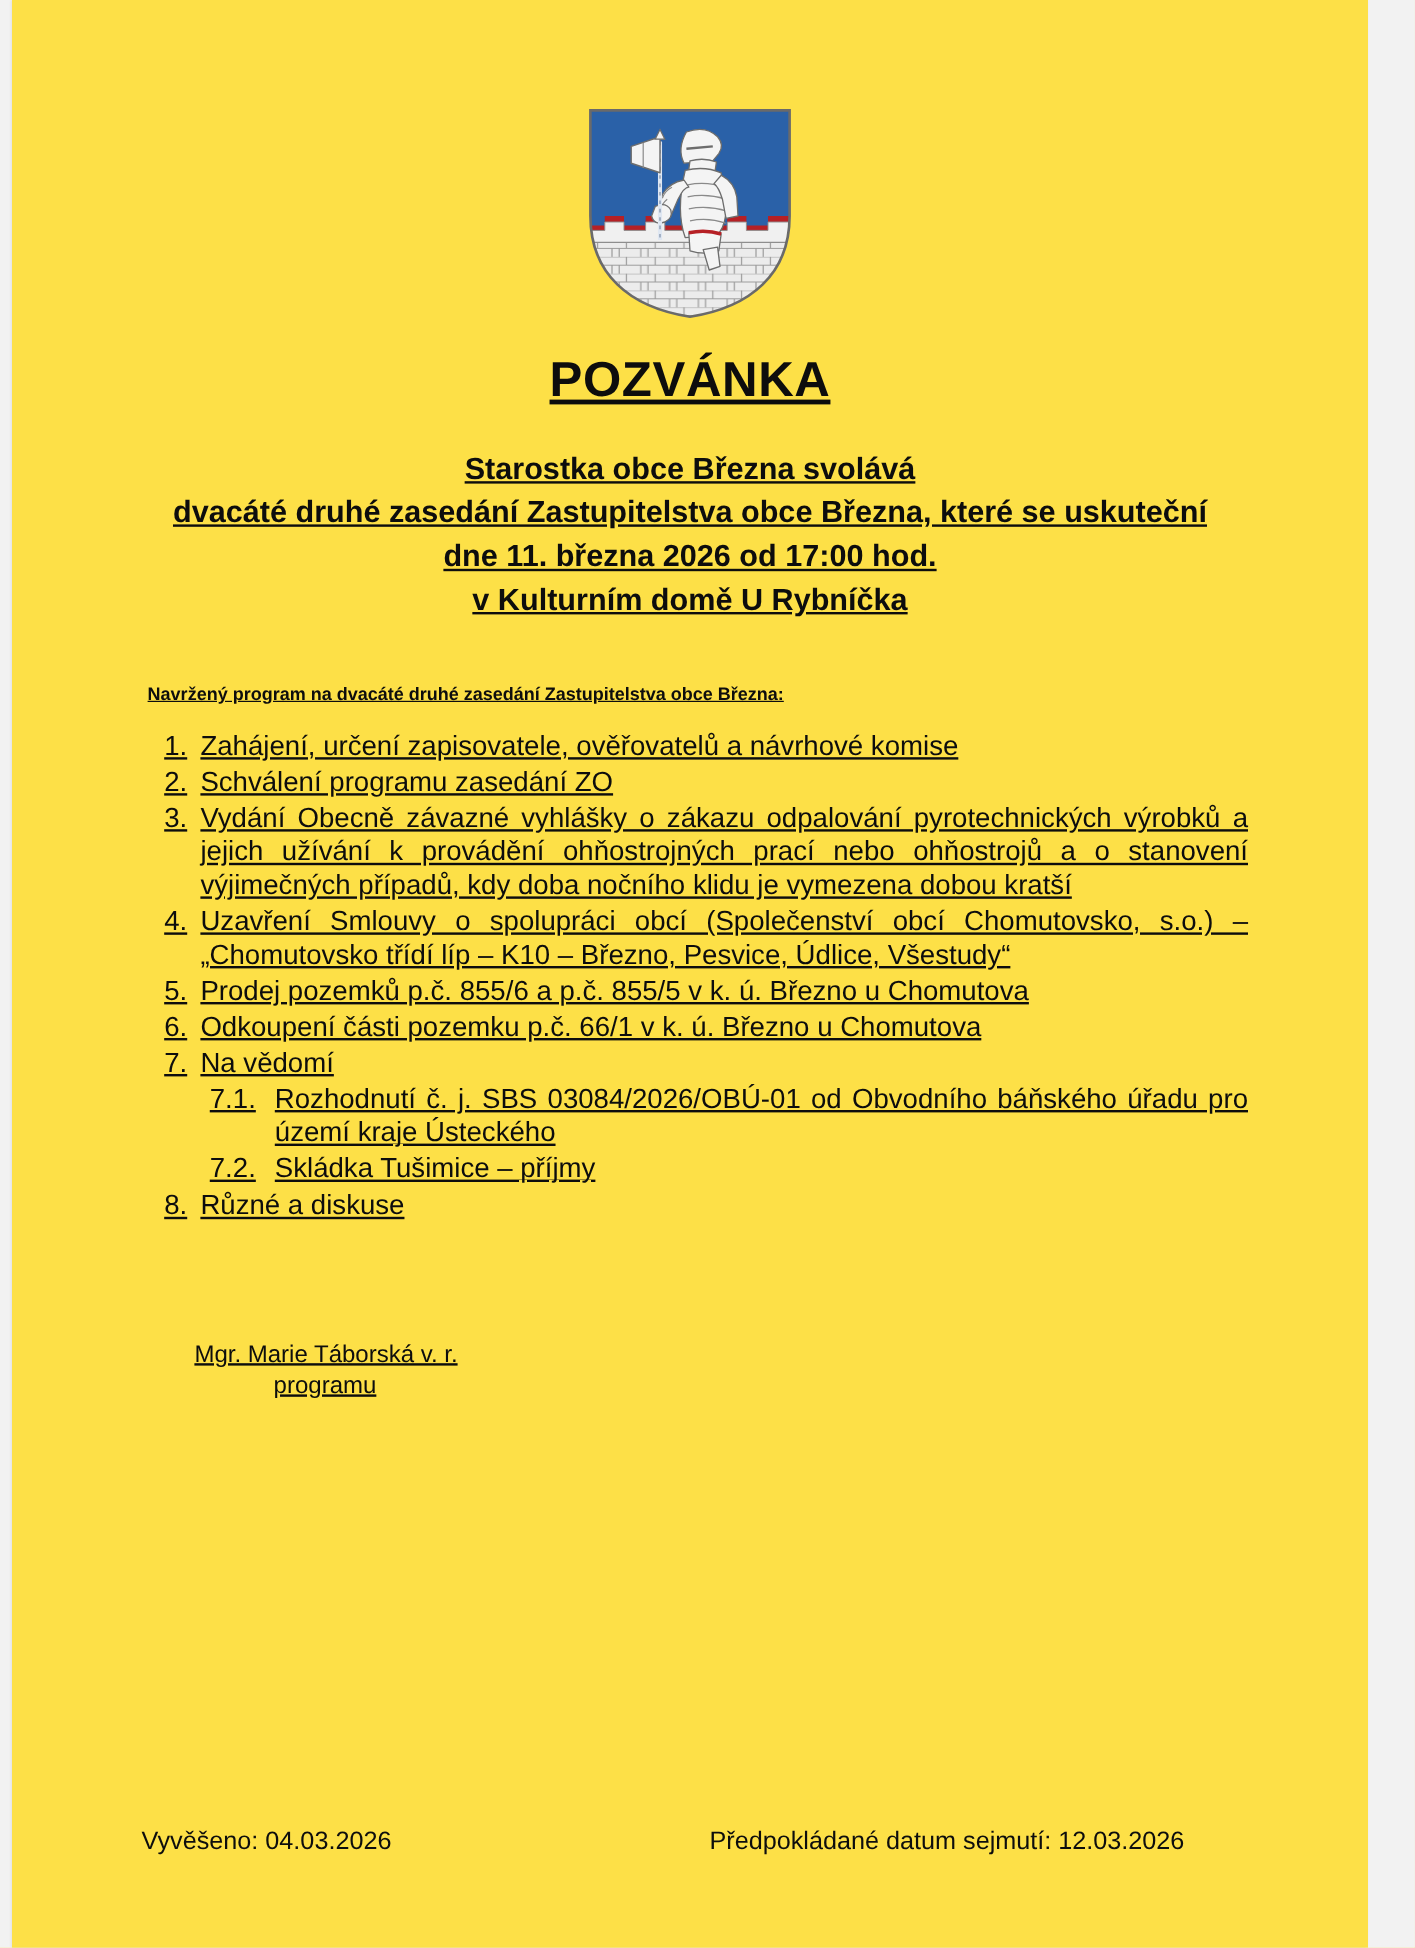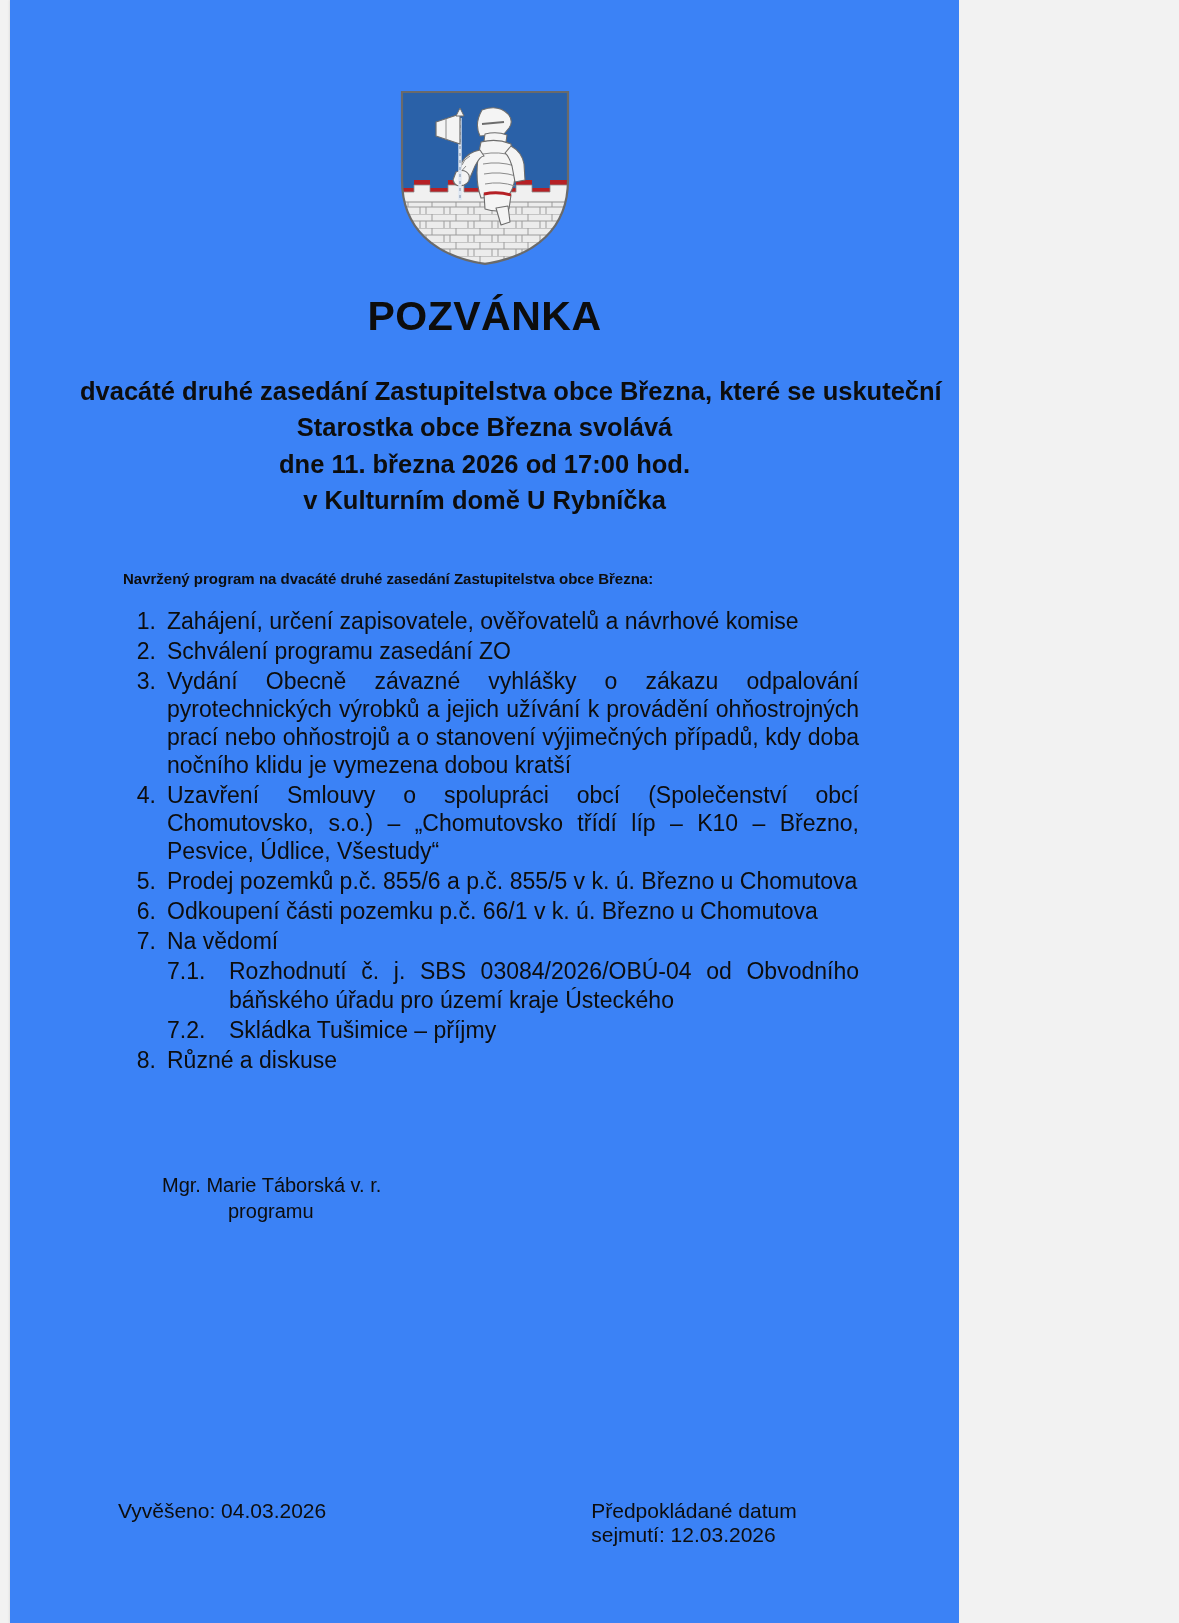--- a/index.html
+++ b/index.html
@@ -14,25 +14,26 @@
     font-family: "Liberation Sans", sans-serif;
     color: #0d0d0d;
     overflow: hidden;
   }
 
   
   .page {
     position: absolute;
     left: 10px;
     top: 0;
-    width: 949px;
+    width: 1130px;
     height: 1623px;
-    background: #3b82f6;
+    background: #fde047;
     box-shadow: -1px 0 2px rgba(0,0,0,0.07);
     box-sizing: border-box;
+    text-decoration: underline;
   }
 
   
   .crest-wrap {
     width: 100%;
     padding-top: 88px;
     display: flex;
     justify-content: center;
   }
   .crest { display: block; }
@@ -93,21 +94,21 @@
     display: flex;
     align-items: flex-start;
     font-size: 23px;
     line-height: 1.22;
     margin-bottom: 2px;
     padding-left: 44px;
   }
   .subitem .num {
     flex: 0 0 auto;
     width: 62px;
-    text-align: left;
+    text-align: center;
     padding-right: 8px;
     box-sizing: border-box;
   }
   .subitem .txt { flex: 1 1 auto; }
   .subitem.justify .txt {
     text-align: justify;
     text-align-last: left;
   }
 
   
@@ -196,22 +197,22 @@
         </g>
       </g>
 
       <path d="M6 4 H172 V92 C172 140 140 168 89 176 C38 168 6 140 6 92 Z" fill="none" stroke="#6a6a6a" stroke-width="2.2"></path>
     </svg>
   </div>
 
   <h1 class="doc-title">POZVÁNKA</h1>
 
   <div class="lead">
+    <div>Starostka obce Března svolává</div>
     <div>dvacáté druhé zasedání Zastupitelstva obce Března, které se uskuteční</div>
-    <div>Starostka obce Března svolává</div>
     <div>dne 11. března 2026 od 17:00 hod.</div>
     <div>v Kulturním domě U Rybníčka</div>
   </div>
 
   <div class="program-head">Navržený program na dvacáté druhé zasedání Zastupitelstva obce Března:</div>
 
   <div class="agenda">
 
     <div class="item">
       <span class="num">1.</span>
@@ -243,21 +244,21 @@
       <span class="txt">Odkoupení části pozemku p.č. 66/1 v k. ú. Březno u Chomutova</span>
     </div>
 
     <div class="item">
       <span class="num">7.</span>
       <span class="txt">Na vědomí</span>
     </div>
 
     <div class="subitem justify">
       <span class="num">7.1.</span>
-      <span class="txt">Rozhodnutí č. j. SBS 03084/2026/OBÚ-04 od Obvodního báňského úřadu pro území kraje Ústeckého</span>
+      <span class="txt">Rozhodnutí č. j. SBS 03084/2026/OBÚ-01 od Obvodního báňského úřadu pro území kraje Ústeckého</span>
     </div>
 
     <div class="subitem">
       <span class="num">7.2.</span>
       <span class="txt">Skládka Tušimice – příjmy</span>
     </div>
 
     <div class="item">
       <span class="num">8.</span>
       <span class="txt">Různé a diskuse</span>

